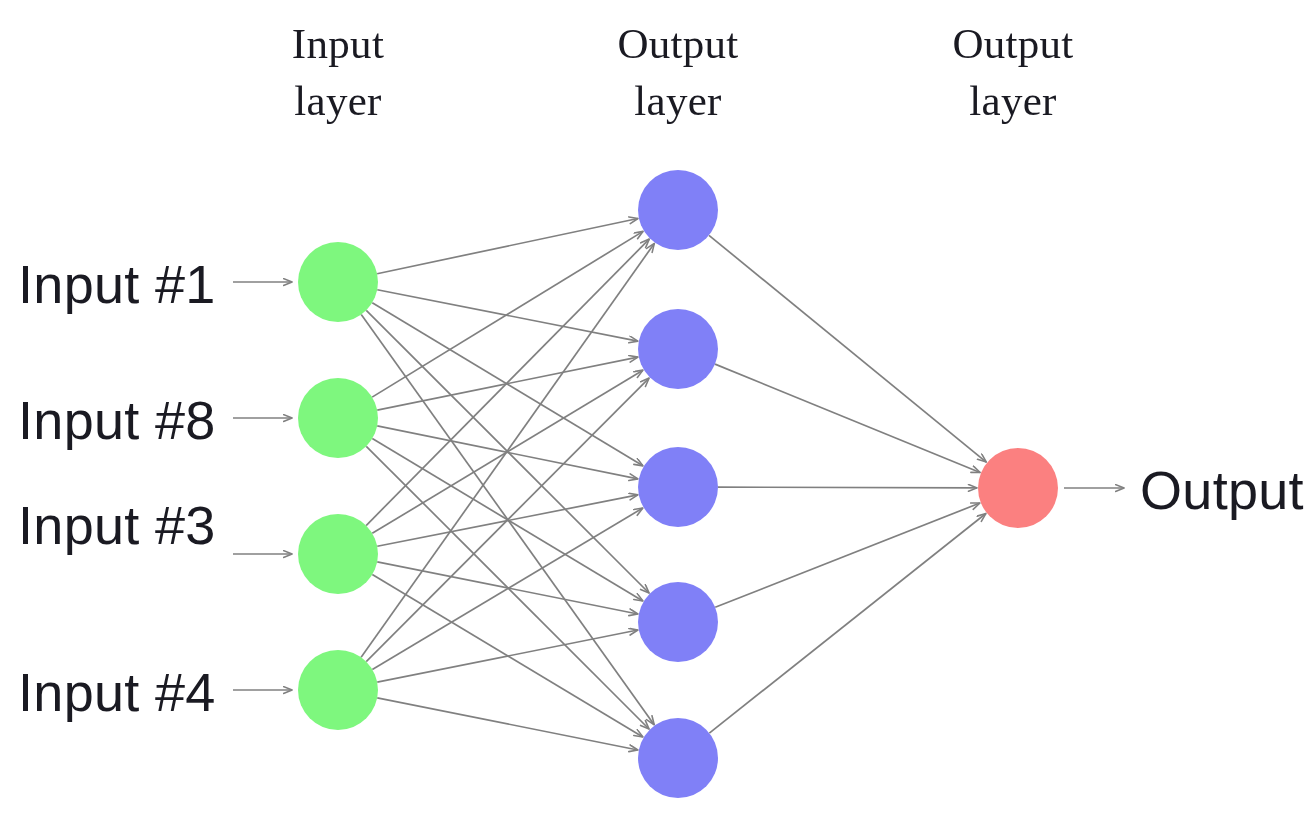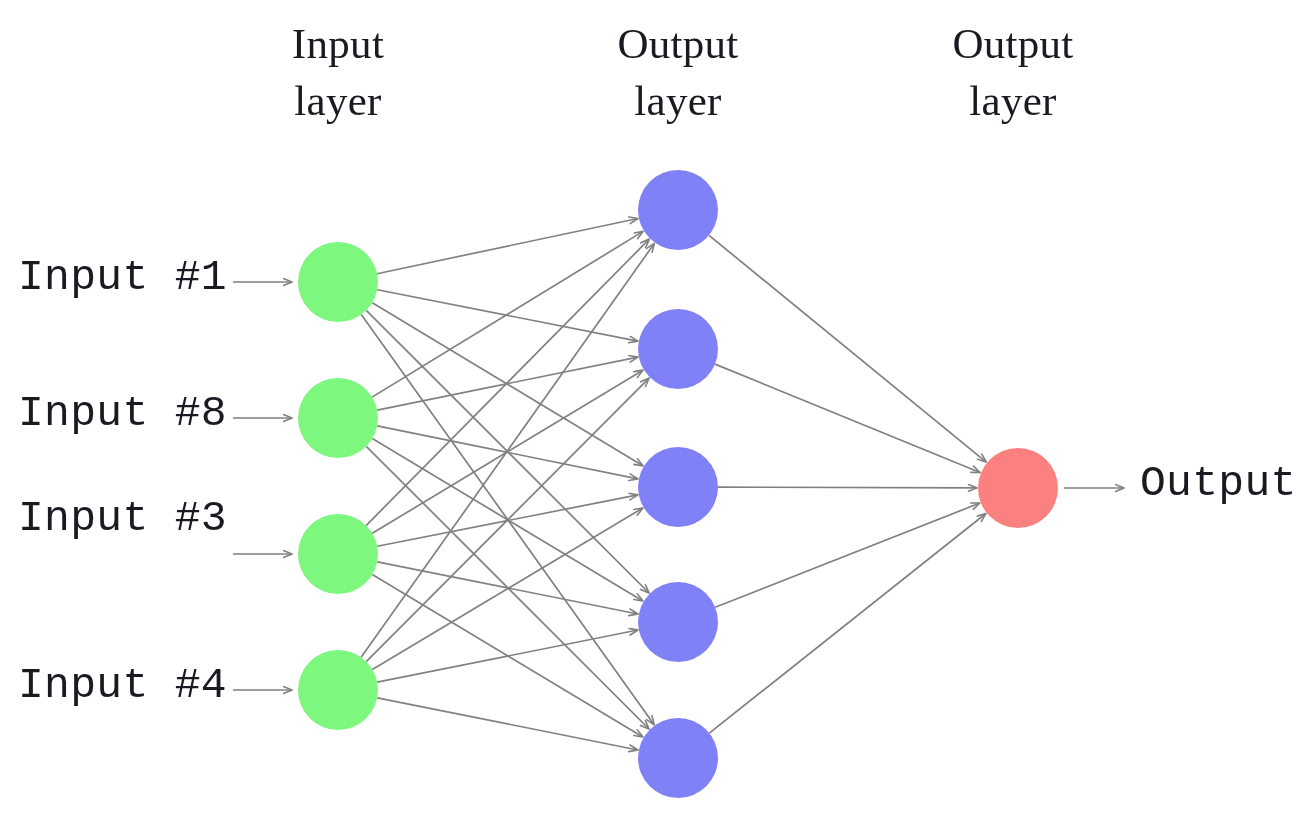--- a/index.html
+++ b/index.html
@@ -27,22 +27,22 @@
     text-align: center;
     font-family: "Liberation Serif", "DejaVu Serif", serif;
     font-size: 43px;
     line-height: 1.32;
     color: #1a1a22;
     white-space: pre-line;
     letter-spacing: 0.3px;
   }
   .io-label {
     position: absolute;
-    font-family: Liberation Mono, monospace;
-    font-size: 43px;
+    font-family: Liberation Sans, sans-serif;
+    font-size: 54px;
     color: #1a1a22;
     white-space: nowrap;
     letter-spacing: 0.3px;
   }
 </style>
 </head>
 <body>
 
 <div id="canvas">
 

